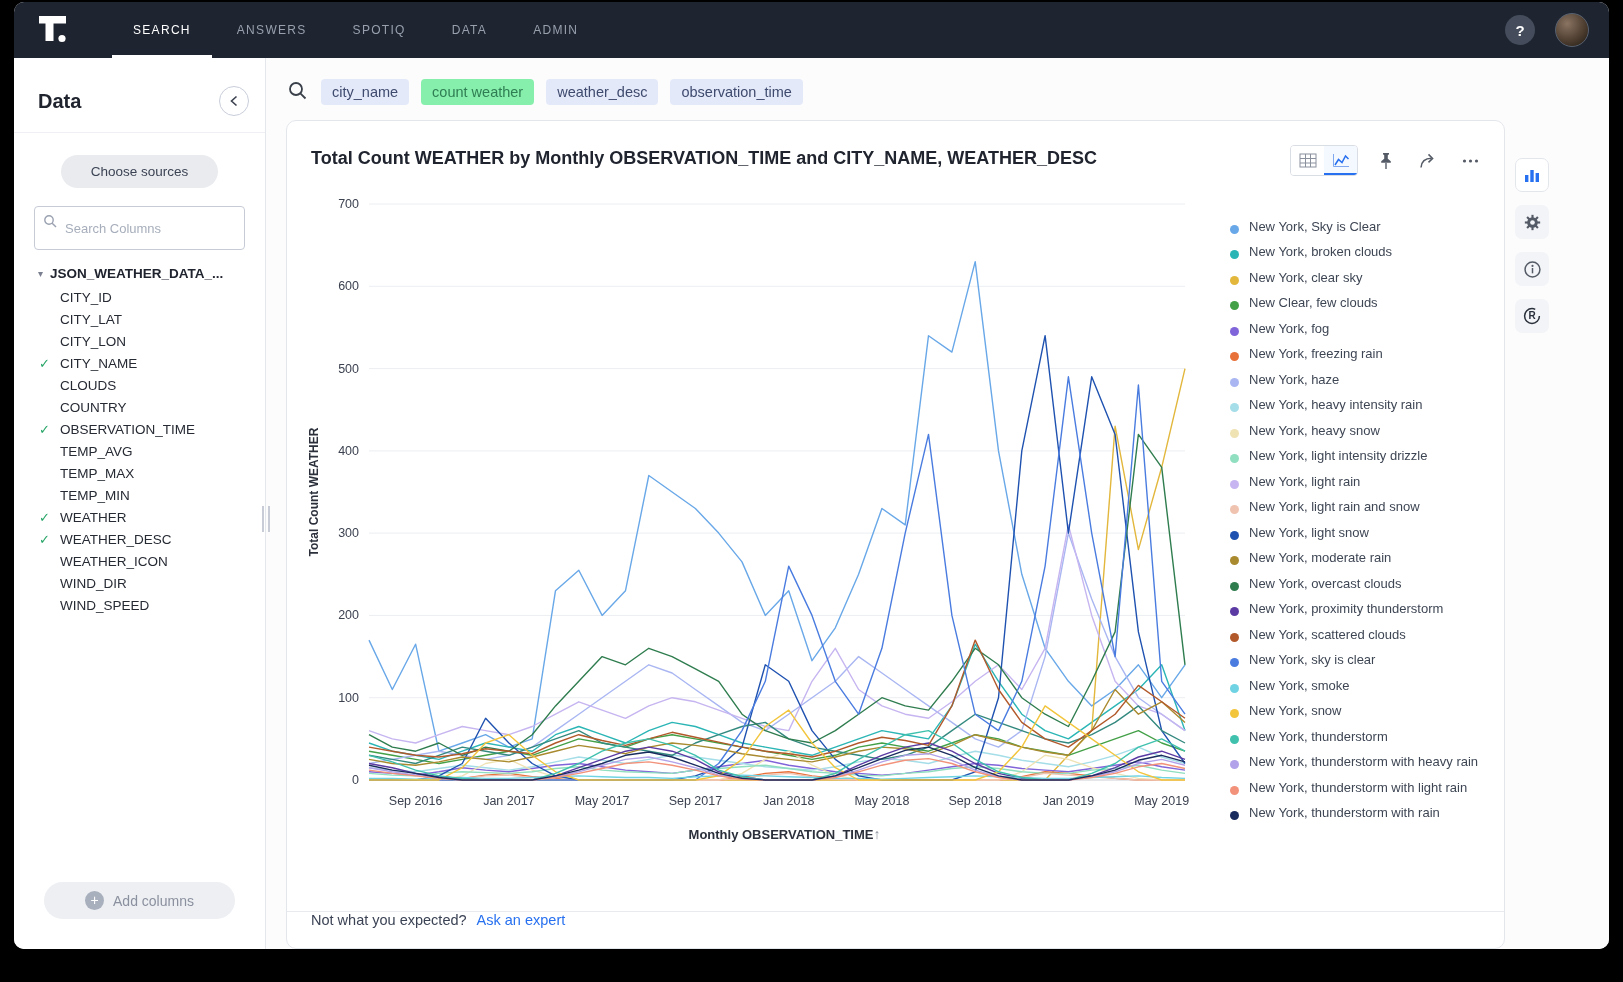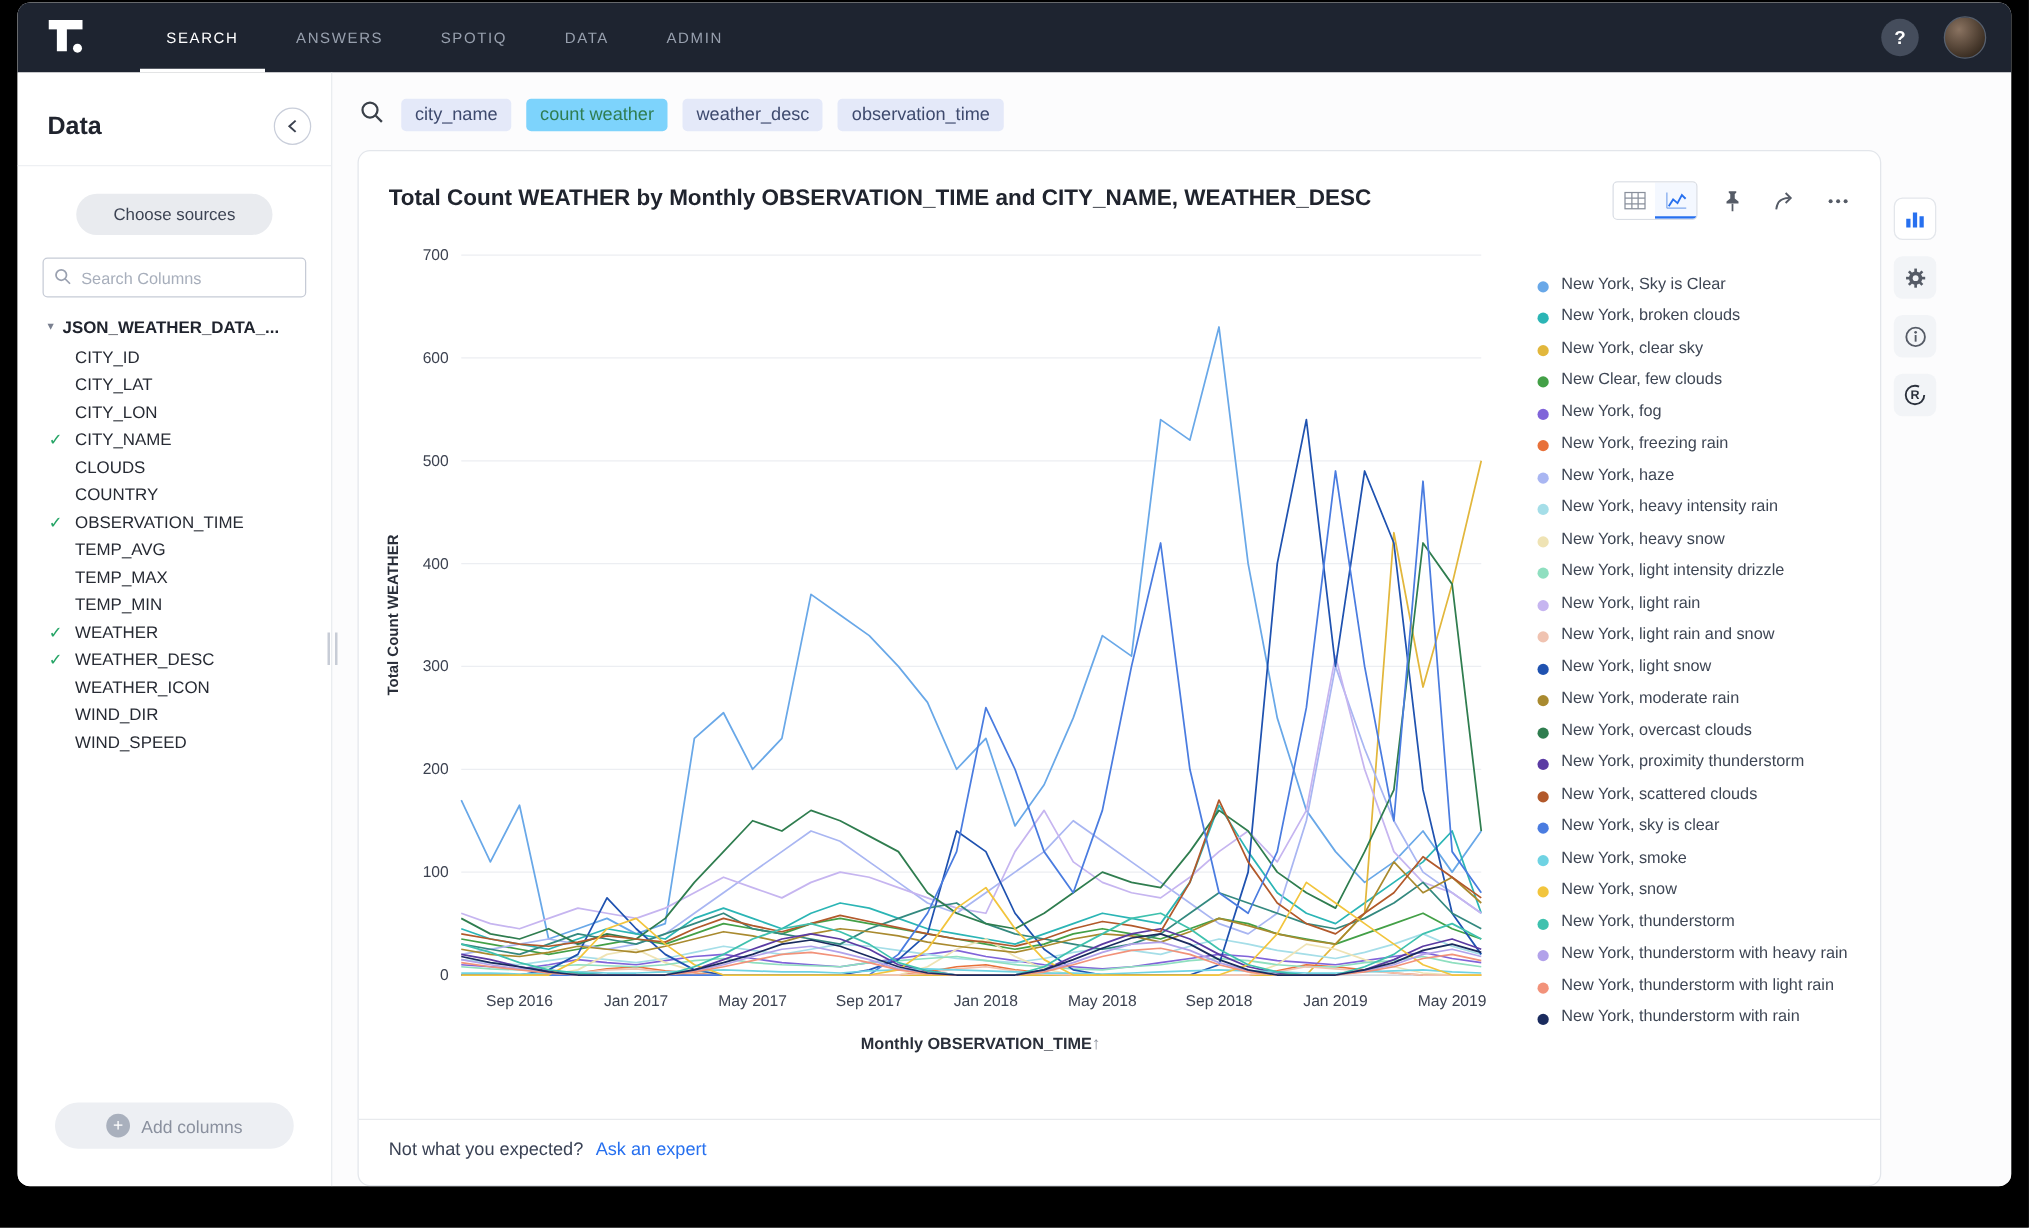--- a/index.html
+++ b/index.html
@@ -19,52 +19,52 @@
   
   .content{flex:1;display:flex;min-height:0}
   .sidebar{width:252px;flex:0 0 252px;background:#fff;border-right:1px solid #E4E7EB;display:flex;flex-direction:column;position:relative}
   .main{flex:1;background:#FCFCFD;position:relative;display:flex;flex-direction:column;min-width:0}
   
   .sidebar-header{display:flex;align-items:center;justify-content:space-between;padding:28px 16px 16px 24px;border-bottom:1px solid #EEF0F3}
   .sidebar-title{font-size:20px;font-weight:bold;color:#20242E}
   .collapse-btn{width:30px;height:30px;border-radius:50%;border:1px solid #C9CEDA;background:#fff;display:flex;align-items:center;justify-content:center;cursor:pointer}
   .choose-sources{margin:22px auto 18px;padding:9px 30px;background:#E9EBEF;border-radius:18px;font-size:13.5px;color:#3C4353;border:none;cursor:pointer;white-space:nowrap}
   .col-search{margin:0 20px;position:relative}
-  .col-search input{width:100%;height:32px;border:1px solid #C6CBD6;border-radius:4px;padding:0 8px 0 30px;font-size:13px;color:#c2410c;outline:none;background:#fff}
+  .col-search input{width:100%;height:44px;border:1px solid #C6CBD6;border-radius:4px;padding:0 8px 0 30px;font-size:13px;color:#c2410c;outline:none;background:#fff}
   .col-search input::placeholder{color:#A7AEBB}
   .col-search .mag{position:absolute;left:9px;top:8px}
   .col-tree{margin-top:16px;padding:0 12px 0 24px;overflow:hidden}
   .tree-parent{display:flex;align-items:center;gap:7px;font-weight:bold;font-size:13.5px;color:#20242E;margin-bottom:6px;cursor:pointer;white-space:nowrap}
   .tree-parent .caret{color:#7A8090;font-size:10px}
   .tree-item{position:relative;height:22px;line-height:22px;padding-left:22px;font-size:13.5px;color:#262A33;cursor:pointer;white-space:nowrap}
   .tree-item .check{position:absolute;left:1px;top:0;color:#27A567;font-size:13px;font-weight:bold}
   .add-columns{margin:auto 30px 30px;height:37px;border-radius:19px;background:#EDEFF3;border:none;display:flex;align-items:center;justify-content:center;gap:9px;color:#8A909E;font-size:14px;cursor:pointer}
   .add-columns .plus{width:19px;height:19px;border-radius:50%;background:#A9B0BD;color:#fff;font-size:14px;line-height:18px;text-align:center}
   .resize-handle{position:absolute;right:-5px;top:448px;width:8px;height:26px;border-left:2px solid #C7CCD6;border-right:2px solid #C7CCD6;z-index:5;cursor:col-resize}
   
   .search-row{display:flex;align-items:center;gap:14px;margin:21px 26px 15px 22px;flex:0 0 auto}
   .token{padding:5px 11px;border-radius:4px;font-size:14.5px;color:#3E4A6E;background:#E4E9F9;cursor:pointer;white-space:nowrap}
-  .token.measure{background:#7dd3fc;color:#2F7D52}
+  .token.measure{background:#86efac;color:#2F7D52}
   
   .card{margin:0 104px 0 20px;background:#fff;border:1px solid #E3E6EB;border-radius:10px;flex:1;display:flex;flex-direction:column;min-height:0}
   .card-header{display:flex;align-items:flex-start;justify-content:space-between;padding:24px 20px 2px 24px;flex:0 0 auto}
   .card-title{font-size:18px;font-weight:600;color:#20242E;padding-top:3px}
   .card-tools{display:flex;align-items:center;gap:14px;flex:0 0 auto}
   .viz-toggle{display:flex;border:1px solid #D9DDE4;border-radius:4px;overflow:hidden}
   .viz-btn{width:33px;height:29px;display:flex;align-items:center;justify-content:center;background:#fff;border:none;cursor:pointer}
   .viz-btn.active{background:#F4F8FF;box-shadow:inset 0 -2px 0 #2770EF}
   .tool-btn{width:28px;height:28px;display:flex;align-items:center;justify-content:center;background:none;border:none;cursor:pointer}
   .chart-zone{flex:1;display:flex;min-height:0;padding:2px 4px 0 18px}
   .chart-wrap{flex:1;min-width:0;display:flex;flex-direction:column}
   .xaxis-row{display:flex;align-items:center;justify-content:center;padding:4px 0 8px 64px;font-size:13px;font-weight:bold;color:#2A2F3A}
   .xaxis-row .arrow{color:#8A909C;font-weight:normal;font-size:14px}
   .legend{width:300px;flex:0 0 300px;padding:28px 6px 0 30px;overflow:hidden}
   .legend-item{display:flex;align-items:flex-end;gap:10px;height:25.5px;font-size:13px;color:#3E4654;cursor:pointer;white-space:nowrap}
   .legend-dot{width:9px;height:9px;border-radius:50%;flex:0 0 9px}
-  .card-footer{margin-top:auto;border-top:1px solid #E8EAED;padding:16px 24px 20px;display:flex;gap:10px;font-size:14.5px;color:#3A4254;flex:0 0 auto}
+  .card-footer{margin-top:auto;border-top:1px solid #E8EAED;padding:0 24px 20px;display:flex;gap:10px;font-size:14.5px;color:#3A4254;flex:0 0 auto}
   .card-footer a{color:#2770EF;text-decoration:none;cursor:pointer}
   
   .rail{position:absolute;top:100px;right:60px;display:flex;flex-direction:column;gap:13px;z-index:6}
   .rail-btn{width:34px;height:34px;border-radius:7px;background:#F2F4F7;border:none;display:flex;align-items:center;justify-content:center;cursor:pointer}
   .rail-btn.first{background:#fff;border:1px solid #E3E6EB}
 </style>
 </head>
 <body>
 
 <div class="window">

